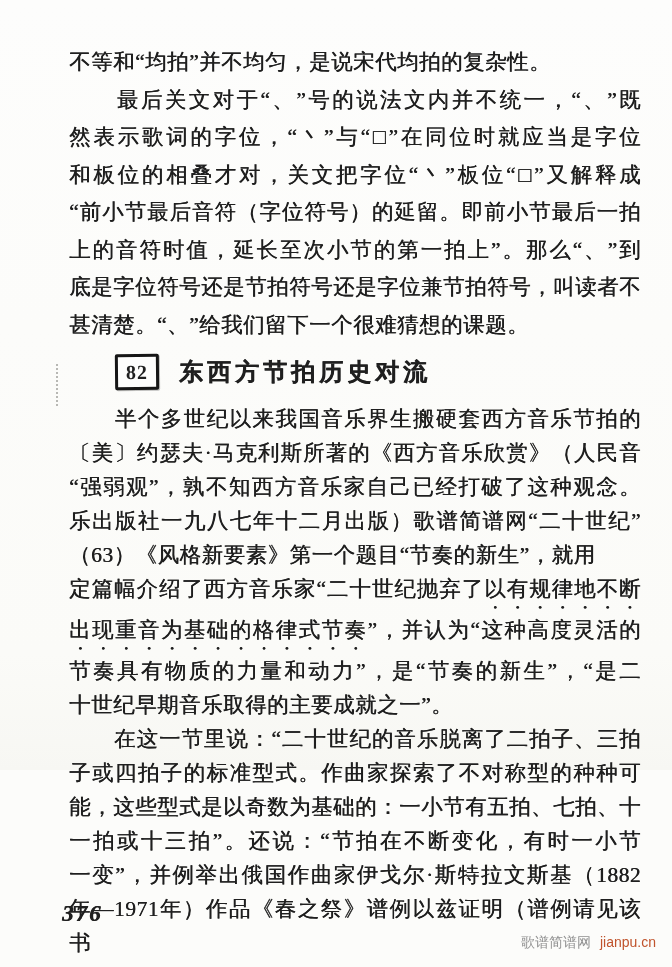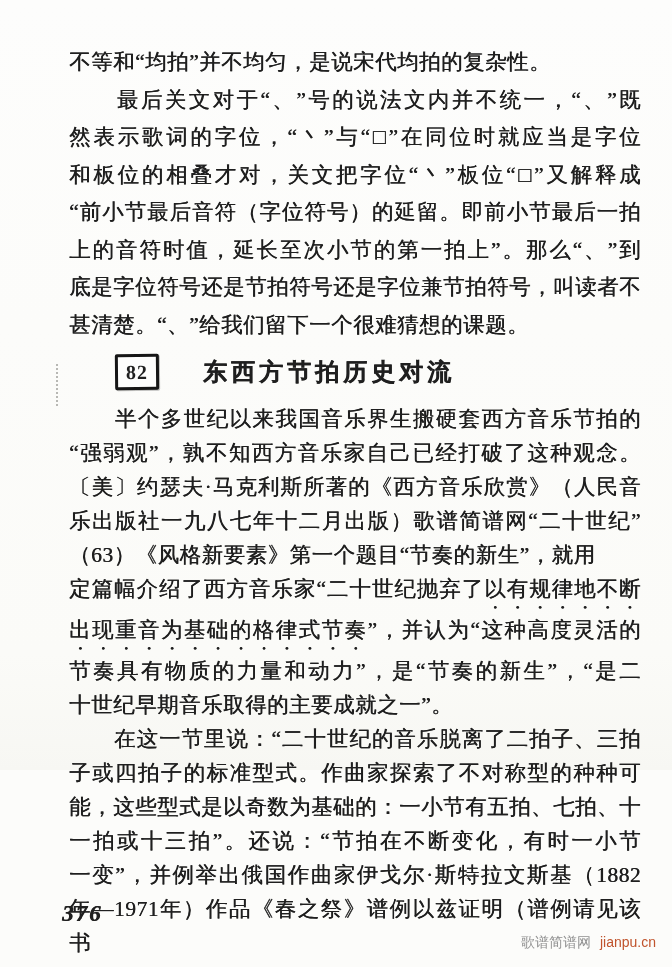--- a/index.html
+++ b/index.html
@@ -56,21 +56,21 @@
     align-items: center;
     justify-content: center;
     font-size: 20px;
     font-weight: bold;
     letter-spacing: 1px;
     box-shadow: 1px 1px 0 rgba(20,20,20,0.25);
     background: #fdfdfc;
     margin-left: 20px;
   }
   .sec-title {
-    margin-left: 44px;
+    margin-left: 20px;
     font-size: 24px;
     font-weight: bold;
     letter-spacing: 4px;
     text-shadow: 0.5px 0 0 currentColor;
   }
   .margin-artifact {
     position: absolute;
     left: 56px;
     top: 364px;
     height: 42px;
@@ -123,22 +123,22 @@
     <div class="section-header">
       <span class="sec-box">
         <span>82</span>
       </span>
       <span class="sec-title">东西方节拍历史对流</span>
     </div>
 
     <div class="block-b">
         <div class="para">
           <div class="line full"><span>　　半个多世纪以来我国音乐界生搬硬套西方音乐节拍的</span></div>
+          <div class="line full"><span>〔美〕约瑟夫·马克利斯所著的《西方音乐欣赏》（人民音</span></div>
           <div class="line full"><span>“强弱观”，孰不知西方音乐家自己已经打破了这种观念。</span></div>
-          <div class="line full"><span>〔美〕约瑟夫·马克利斯所著的《西方音乐欣赏》（人民音</span></div>
           <div class="line full"><span>乐出版社一九八七年十二月出版）歌谱简谱网“二十世纪”</span></div>
           <div class="line"><span>（63）《风格新要素》第一个题目“节奏的新生”，就用</span></div>
           <div class="line full"><span>定篇幅介绍了西方音乐家“二十世纪抛弃了</span><span class="emph">以有规律地不断</span></div>
           <div class="line full"><span class="emph">出现重音为基础的格律式节奏</span><span>”，并认为“这种高度灵活的</span></div>
           <div class="line full"><span>节奏具有物质的力量和动力”，是“节奏的新生”，“是二</span></div>
           <div class="line"><span>十世纪早期音乐取得的主要成就之一”。</span></div>
         </div>
         <div class="para">
           <div class="line full"><span>　　在这一节里说：“二十世纪的音乐脱离了二拍子、三拍</span></div>
           <div class="line full"><span>子或四拍子的标准型式。作曲家探索了不对称型的种种可</span></div>

